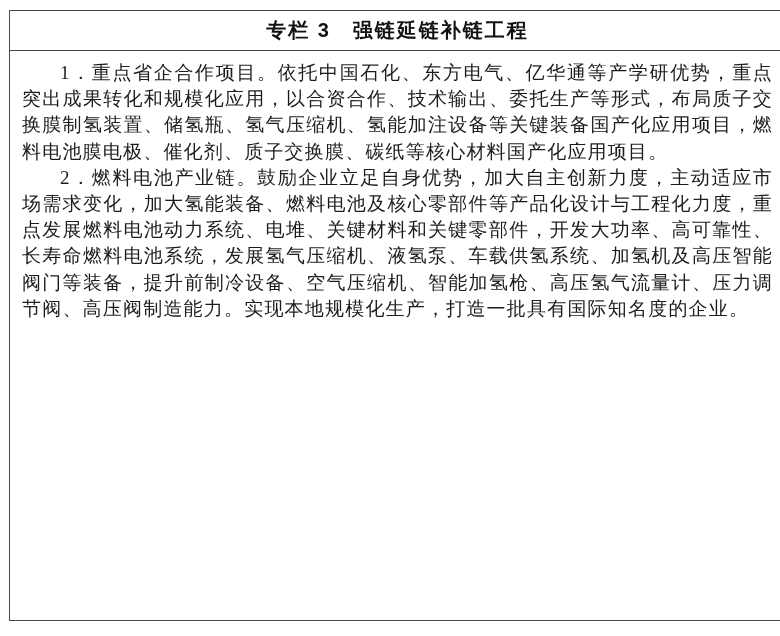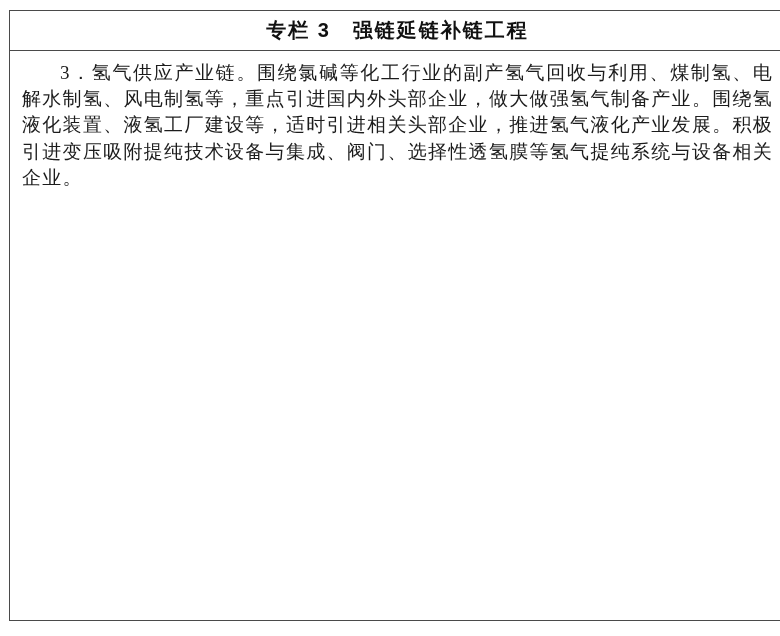--- a/index.html
+++ b/index.html
@@ -56,16 +56,17 @@
     word-break: break-all;
   }
 </style>
 </head>
 <body>
 
 <div class="page">
   <div class="callout-box">
     <div class="box-title">专栏 3　强链延链补链工程</div>
     <div class="box-body">
-      <p>3．氢气供应产业链。围绕氯碱等化工行业的副产氢气回收与利用、煤制氢、电解水制氢、风电制氢等，重点引进国内外头部企业，做大做强氢气制备产业。围绕氢液化装置、液氢工厂建设等，适时引进相关头部企业，推进氢气液化产业发展。积极引进变压吸附提纯技术设备与集成、阀门、选择性透氢膜等氢气提纯系统与设备相关企业。</p>
+      <p>1．重点省企合作项目。依托中国石化、东方电气、亿华通等产学研优势，重点突出成果转化和规模化应用，以合资合作、技术输出、委托生产等形式，布局质子交换膜制氢装置、储氢瓶、氢气压缩机、氢能加注设备等关键装备国产化应用项目，燃料电池膜电极、催化剂、质子交换膜、碳纸等核心材料国产化应用项目。</p>
+      <p>2．燃料电池产业链。鼓励企业立足自身优势，加大自主创新力度，主动适应市场需求变化，加大氢能装备、燃料电池及核心零部件等产品化设计与工程化力度，重点发展燃料电池动力系统、电堆、关键材料和关键零部件，开发大功率、高可靠性、长寿命燃料电池系统，发展氢气压缩机、液氢泵、车载供氢系统、加氢机及高压智能阀门等装备，提升前制冷设备、空气压缩机、智能加氢枪、高压氢气流量计、压力调节阀、高压阀制造能力。实现本地规模化生产，打造一批具有国际知名度的企业。</p>
     </div>
   </div>
 </div>
 
 </body></html>

